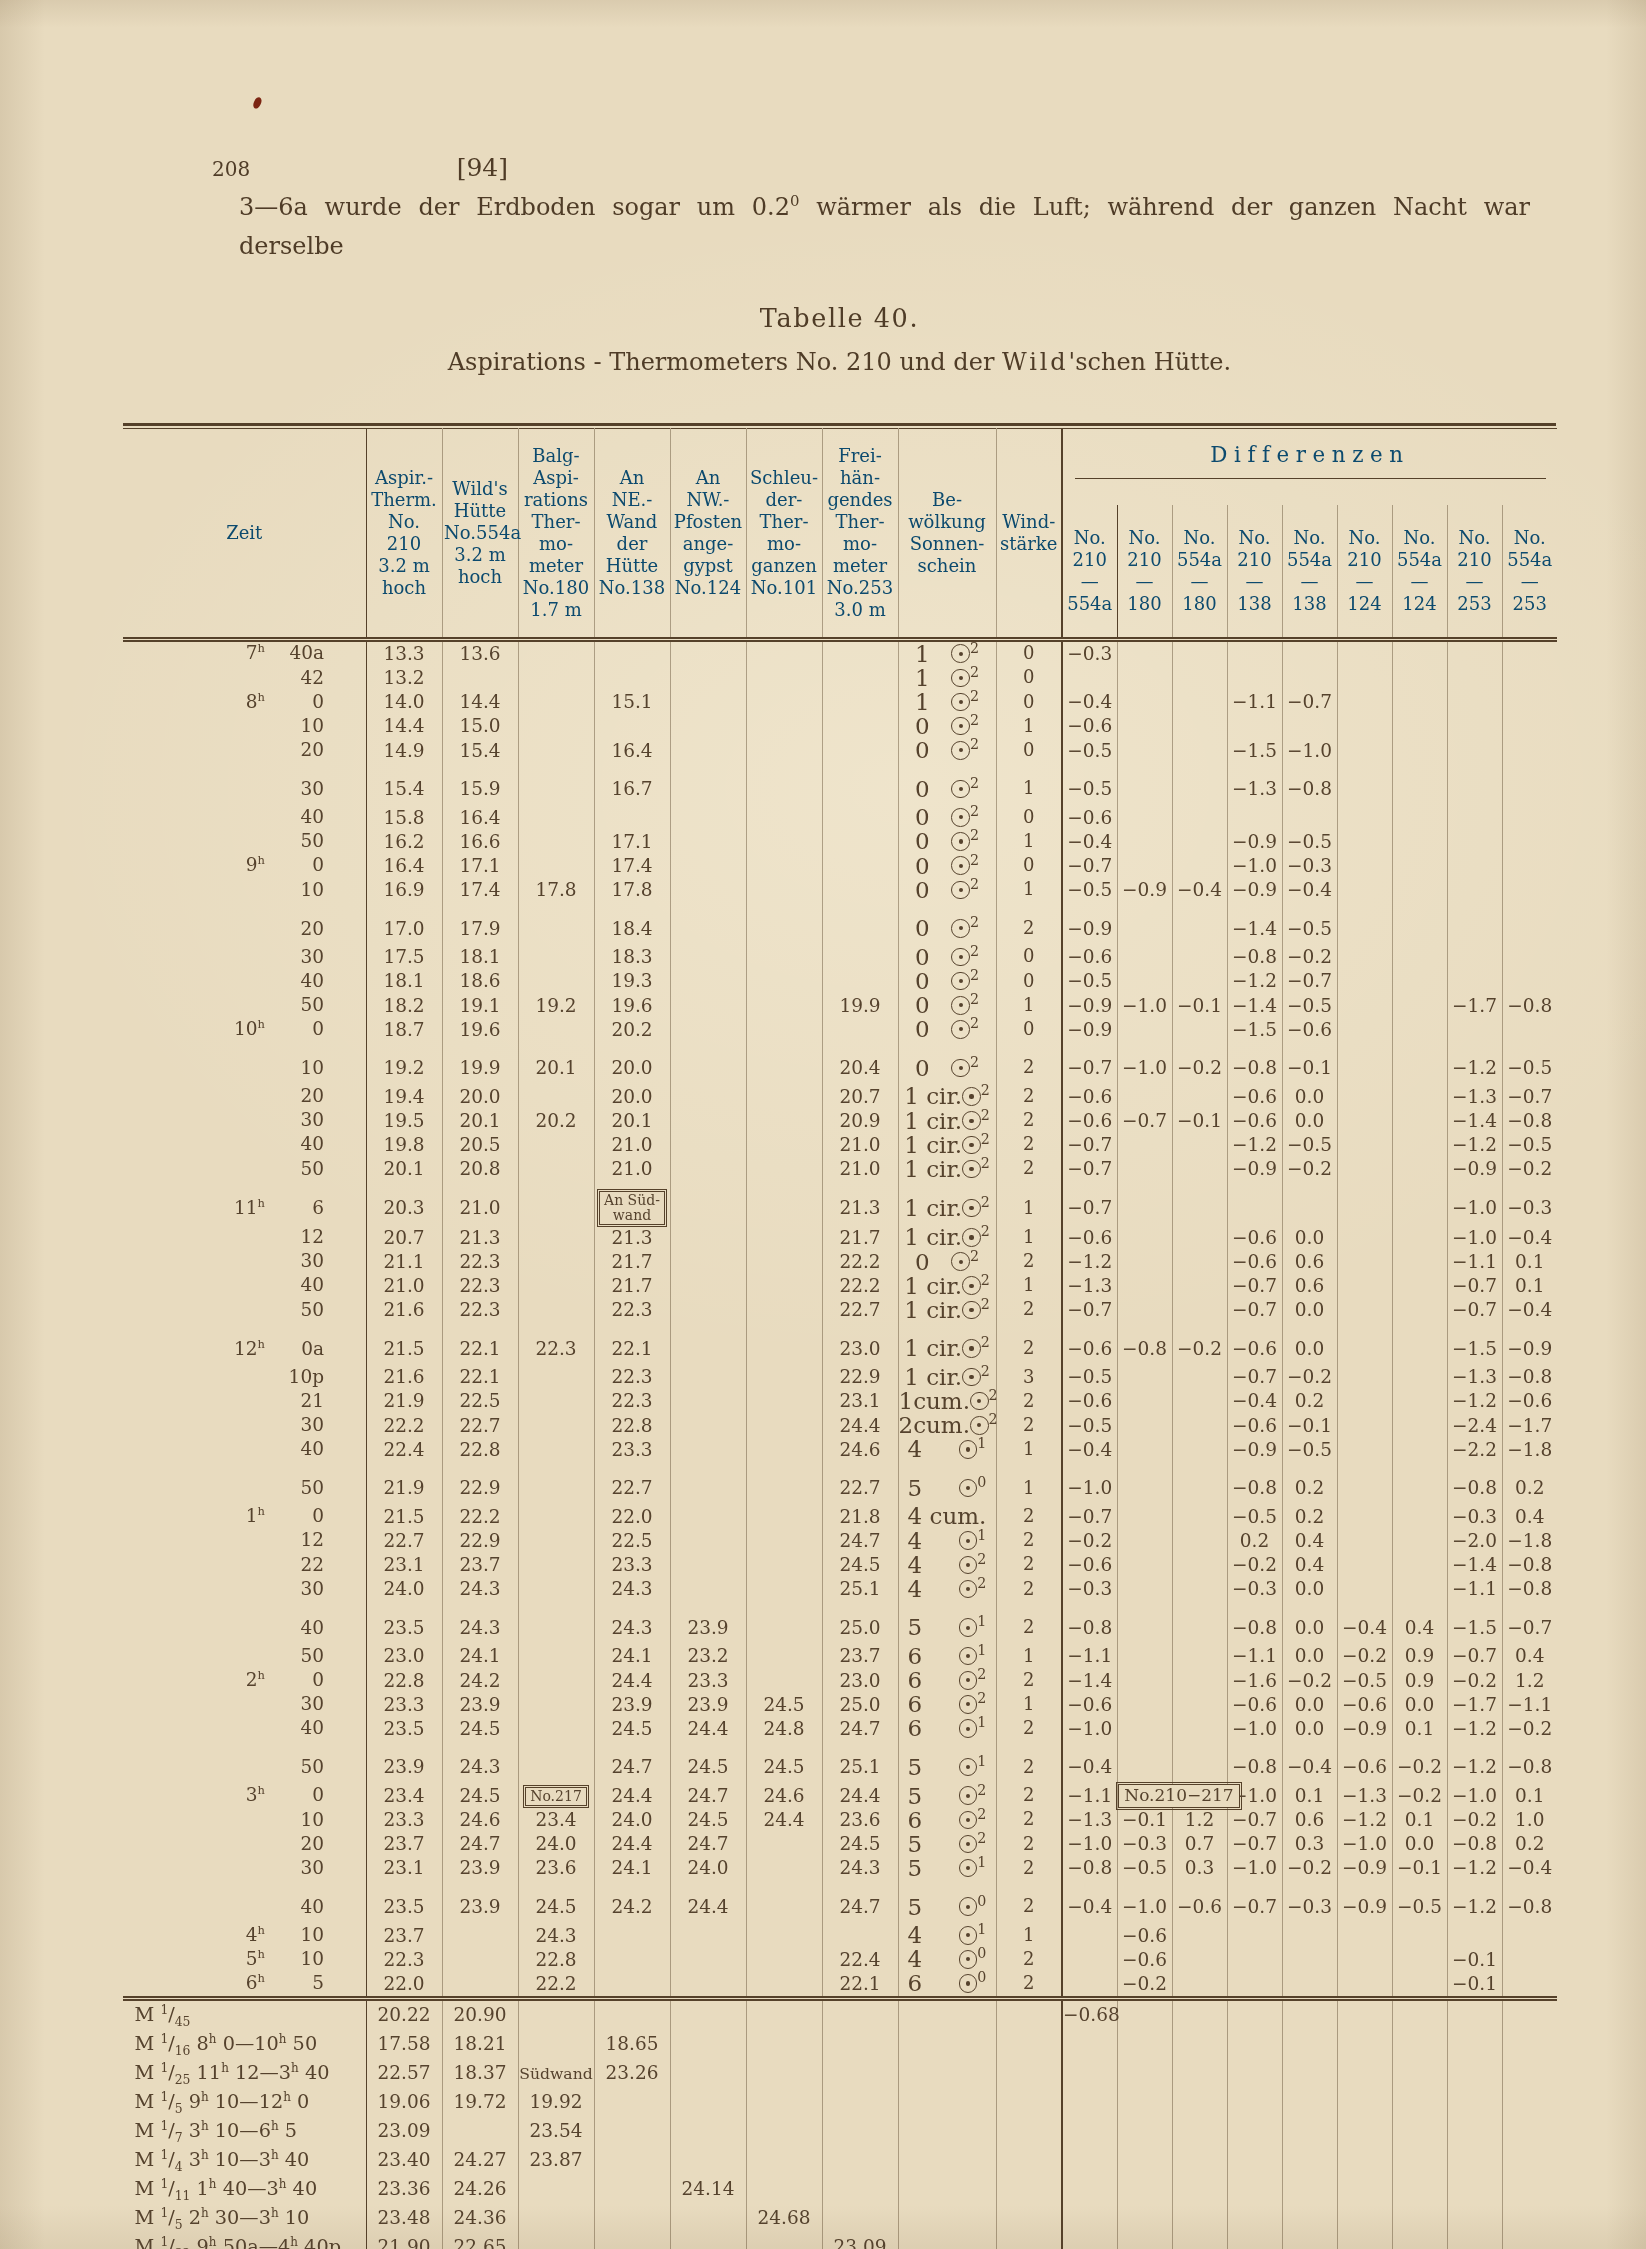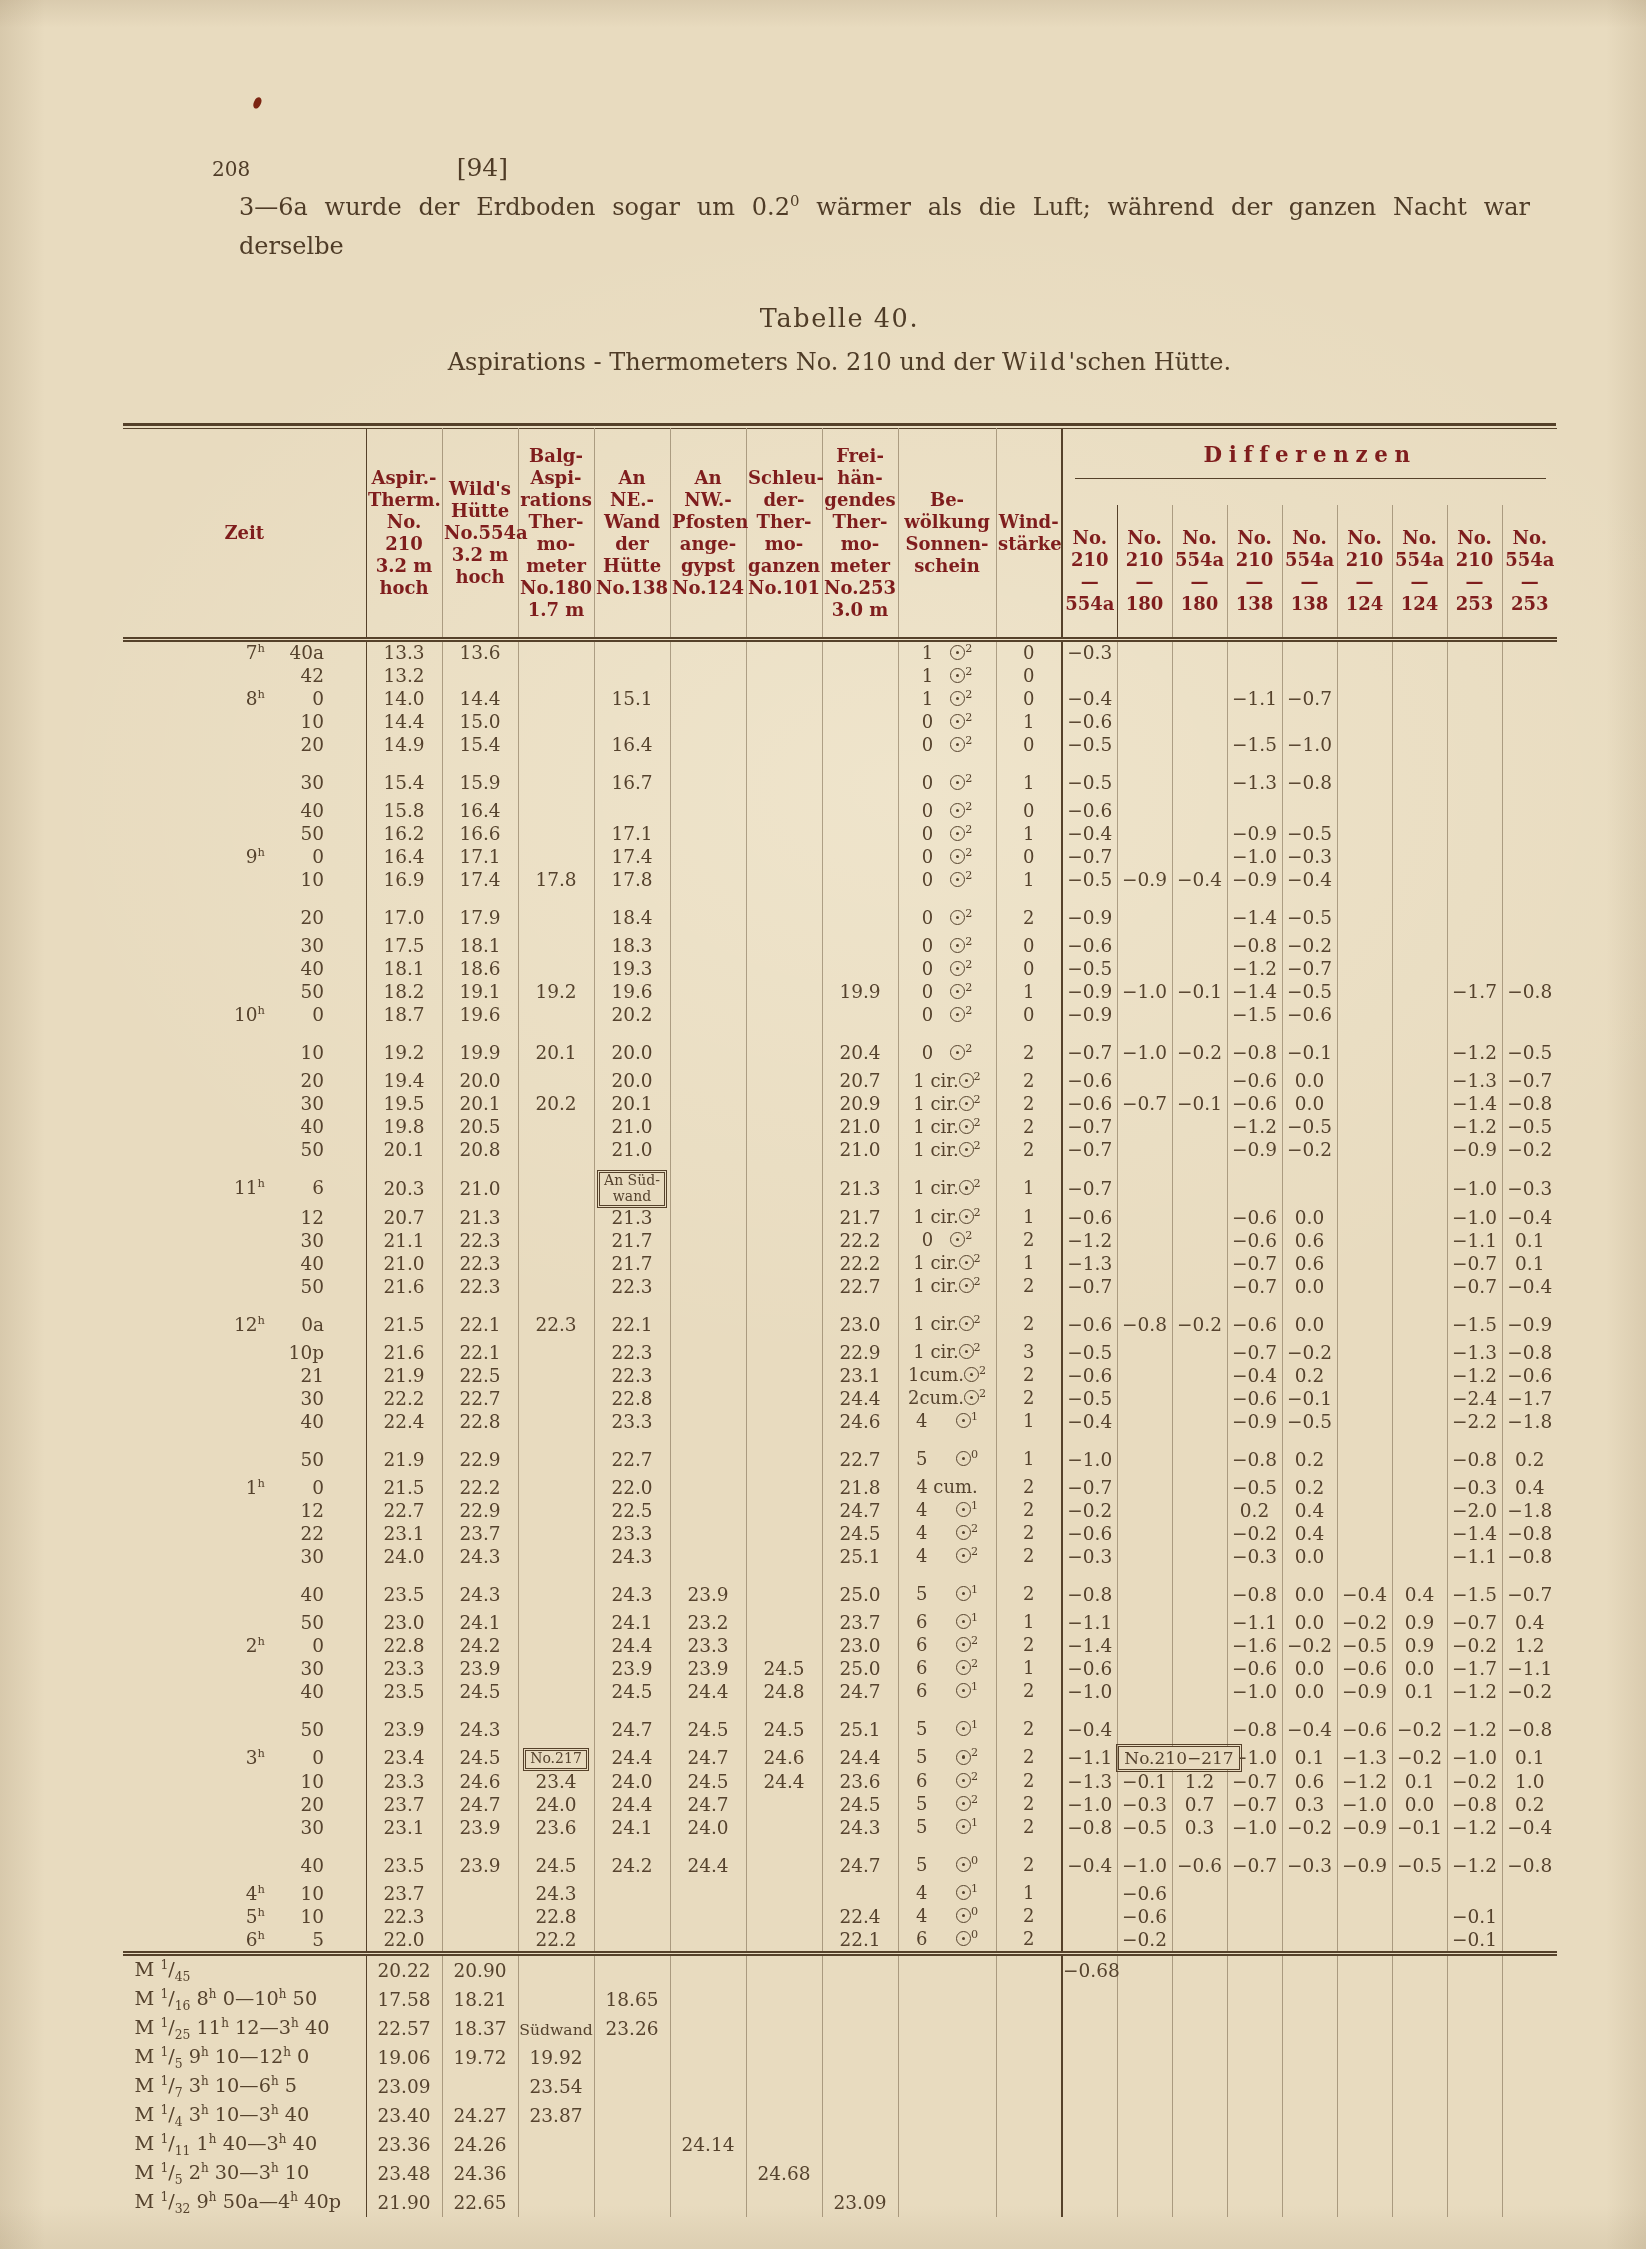--- a/index.html
+++ b/index.html
@@ -34,39 +34,39 @@
   .tbl-title{position:absolute;left:123px;top:303px;width:1433px;text-align:center;font-size:25.5px;letter-spacing:1.6px;}
   .subtitle{position:absolute;left:123px;top:346px;width:1433px;text-align:center;font-size:24px;line-height:32px;}
 
   
   .tablewrap{position:absolute;left:123px;top:423px;width:1433px;padding-top:5px;}
   .tablewrap::before{content:"";position:absolute;top:0;left:0;right:0;height:2.5px;background:#55412a;}
   table.tbl{border-collapse:collapse;table-layout:fixed;width:1433px;border-top:1.2px solid #55412a;}
   thead{border-bottom:5.8px double #55412a;}
   tbody.summary{border-top:5.8px double #55412a;}
 
-  th{font-weight:bold;white-space:pre-line;font-size:18px;line-height:1.22;vertical-align:middle;padding:3.3px 1.6px;color:#7f1d1d;}
+  th{font-weight:normal;white-space:pre-line;font-size:18px;line-height:1.22;vertical-align:middle;padding:3.3px 1.6px;color:#0c4a6e;}
   td{font-size:18.5px;height:23px;padding:0;vertical-align:middle;text-align:center;line-height:1.05;color:#55422d;}
 
   td,th{border-left:0.8px solid rgba(96,75,48,.45);}
   tr > *:first-child{border-left:none;}
   td:nth-child(2),th:nth-child(2){border-left:1.6px solid #55412a;}
   td:nth-child(11){border-left:2.1px solid #55412a;}
   th.hdiff{border-left:2.1px solid #55412a;vertical-align:top;padding:0;}
   tr.diffrow th{height:125px;font-size:18px;}
   tr.diffrow th.dl{border-left:2.1px solid #55412a;}
   .h-diff-label{display:block;margin:13px 11.5px 0 11.5px;padding-bottom:10px;border-bottom:1.2px solid #55412a;
     text-align:center;font-size:21.4px;letter-spacing:6.6px;}
   tr.toprow th{height:76px;}
 
   tr.gap td{padding-top:10px;height:33px;}
   .c-zeit{display:flex;align-items:center;}
   .zh{display:inline-block;width:142px;text-align:right;}
   .zm{display:inline-block;width:59px;text-align:right;}
-  .c-bew{white-space:pre;font-size:18px;}
+  .c-bew{white-space:pre;font-size:23px;}
   .c-wind{font-size:18px;}
   .c-mlab{text-align:left;padding-left:11.5px;font-size:19.3px;white-space:nowrap;}
   tbody.summary td{height:29px;}
 
   .sun{display:inline-block;width:0.72em;height:0.72em;border:0.075em solid currentColor;border-radius:50%;
     position:relative;vertical-align:-0.06em;}
   .sun::after{content:"";position:absolute;left:50%;top:50%;width:0.18em;height:0.18em;margin:-0.09em 0 0 -0.09em;
     border-radius:50%;background:currentColor;}
 
   .boxed{display:inline-block;border:1.2px solid #55412a;outline:1.2px solid #55412a;outline-offset:1.6px;

